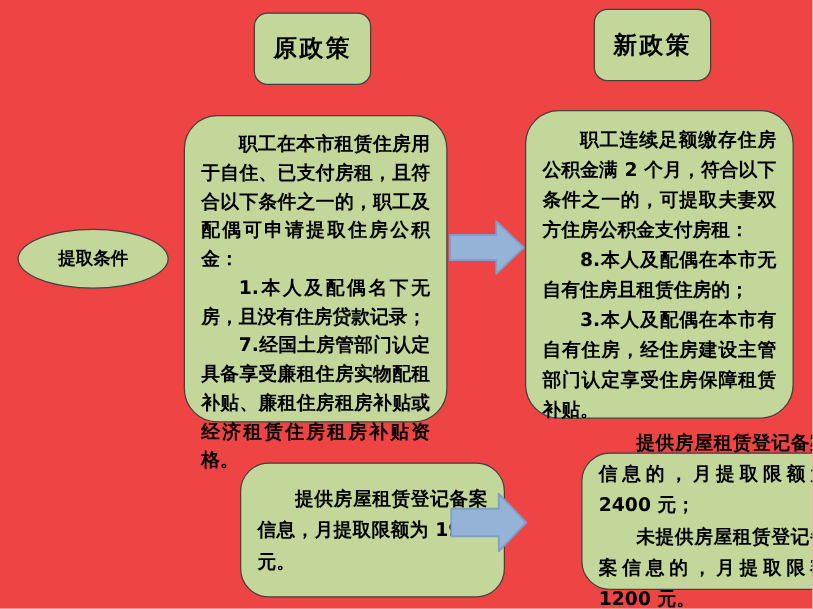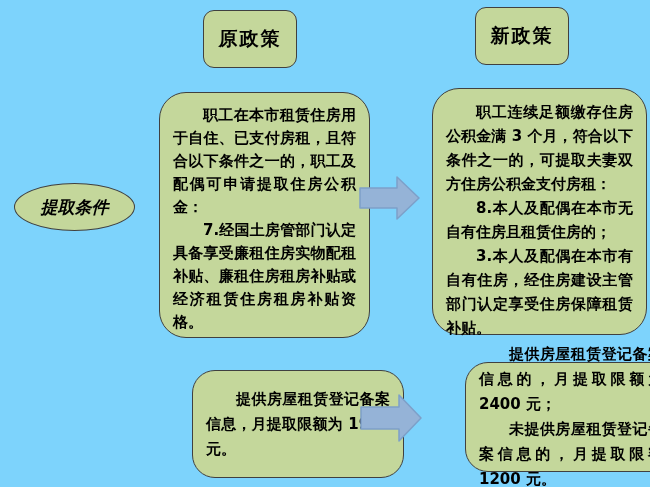--- a/index.html
+++ b/index.html
@@ -1,20 +1,20 @@
 <!DOCTYPE html>
 <html><head>
 <meta charset="utf-8">
 <style>
   html, body { margin: 0; padding: 0; background: #ffffff; }
   .canvas {
     position: relative;
     width: 650px;
     height: 487px;
-    background: #7dd3fc;
+    background: #ef4444;
     font-family: "DejaVu Sans", sans-serif;
     color: #000000;
     overflow: hidden;
   }
   .shape {
     position: absolute;
     background: #c4d79b;
     border: 1.6px solid #404040;
     box-sizing: border-box;
   }
@@ -25,31 +25,29 @@
     justify-content: center;
     font-size: 19px;
     font-weight: bold;
     letter-spacing: 2px;
   }
   .ellipse {
     border-radius: 50%;
     display: flex;
     align-items: center;
     justify-content: center;
-    font-size: 17px;
+    font-size: 14px;
     font-weight: bold;
-    font-style: italic;
   }
   .bigbox {
     border-radius: 27px;
     padding: 11px 13px 6px 13px;
     font-size: 15px;
     font-weight: bold;
     line-height: 23px;
-    margin-left: 12px;
   }
   .bigbox p, .smallbox p {
     margin: 0;
     text-indent: 2em;
     text-align: justify;
     text-justify: inter-character;
   }
   .smallbox {
     border-radius: 23px;
     padding: 6px 13px;
@@ -70,29 +68,30 @@
 <div class="canvas">
 
   <div class="shape hdr" style="left:203px; top:10px; width:94px; height:58px;">原政策</div>
 
   <div class="shape hdr" style="left:475px; top:7px; width:94px; height:58px;">新政策</div>
 
   <div class="shape ellipse" style="left:14px; top:183px; width:121px; height:48px;">提取条件</div>
 
   <div class="shape bigbox" style="left:147px; top:92px; width:211px; height:246px;">
     <p>职工在本市租赁住房用于自住、已支付房租，且符合以下条件之一的，职工及配偶可申请提取住房公积金：</p>
+    <p>1.本人及配偶名下无房，且没有住房贷款记录；</p>
     <p>7.经国土房管部门认定具备享受廉租住房实物配租补贴、廉租住房租房补贴或经济租赁住房租房补贴资格。</p>
   </div>
 
   <svg class="arrow" style="left:359px; top:176px;" width="62" height="44" viewBox="0 0 62 44">
     <polygon points="1,12 38,12 38,1 60,22 38,43 38,32 1,32" fill="#95b3d7" stroke="#7da0c9" stroke-width="1.5" stroke-linejoin="round"></polygon>
   </svg>
 
   <div class="shape bigbox" style="left:420px; top:88px; width:215px; height:247px; line-height:24px;">
-    <p>职工连续足额缴存住房公积金满 3 个月，符合以下条件之一的，可提取夫妻双方住房公积金支付房租：</p>
+    <p>职工连续足额缴存住房公积金满 2 个月，符合以下条件之一的，可提取夫妻双方住房公积金支付房租：</p>
     <p>8.本人及配偶在本市无自有住房且租赁住房的；</p>
     <p>3.本人及配偶在本市有自有住房，经住房建设主管部门认定享受住房保障租赁补贴。</p>
   </div>
 
 
   <div class="shape smallbox" style="left:148px; top:370px; width:212px; height:108px;">
     <p>提供房屋租赁登记备案信息，月提取限额为 1980 元。</p>
   </div>
 
   <svg class="arrow" style="left:360px; top:394px;" width="63" height="48" viewBox="0 0 63 48">

